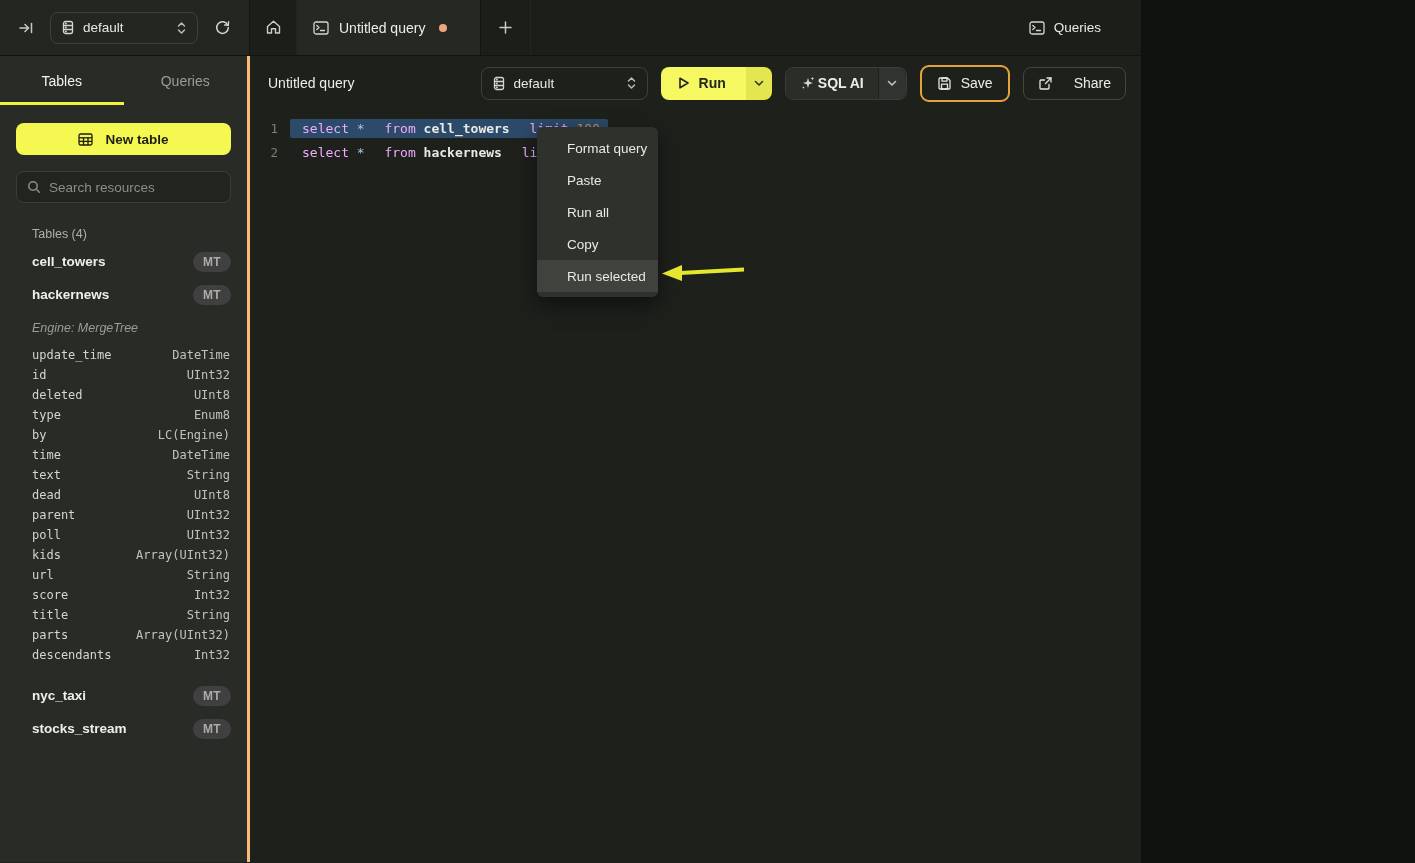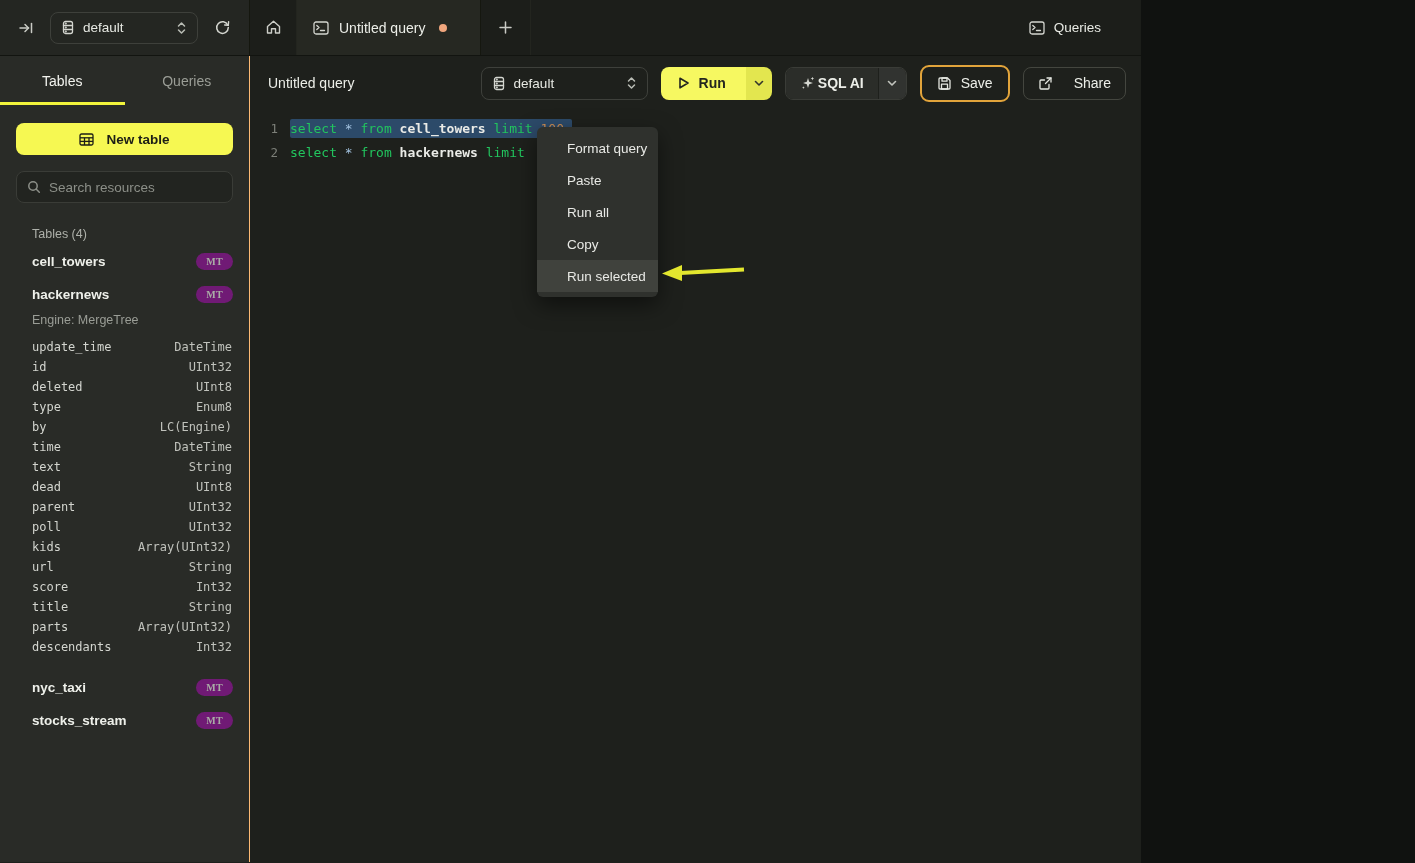--- a/index.html
+++ b/index.html
@@ -32,41 +32,41 @@
   .query-tab .t-title { font-size:14px; color:#eceee8; font-weight:500; white-space:nowrap; }
   .dot { width:8px; height:8px; border-radius:50%; margin-left:4px; }
   .plus-btn { width:50px; display:flex; align-items:center; justify-content:center; border-right:1px solid #23251f; cursor:pointer; color:#c9cbc5; }
   .topbar-right { display:flex; align-items:center; padding-right:40px; }
   .queries-btn { display:flex; align-items:center; gap:9px; background:none; border:none; color:#e9ebe5; font-size:13.5px; font-weight:500; cursor:pointer; font-family:inherit; }
 
   
   .body { display:flex; height:806px; }
 
   
-  .sidebar { width:250px; flex:0 0 250px; background:#292b27; border-right:1px solid #fdba74; display:flex; flex-direction:column; }
+  .sidebar { width:250px; flex:0 0 250px; background:#292b27; border-right:3px solid #fdba74; display:flex; flex-direction:column; }
   .sidebar-tabs { display:flex; height:49px; flex:0 0 49px; }
   .sidebar-tab { width:50%; display:flex; align-items:center; justify-content:center; font-size:14px; color:#9a9d96; cursor:pointer; position:relative; font-weight:500; }
   .sidebar-tab.active { color:#f2f3ee; }
   .sidebar-tab.active::after { content:""; position:absolute; left:0; right:0; bottom:0; height:3px; background:#f2f43c; }
   .sidebar-content { padding:18px 16px 0 16px; }
   .new-table-btn {
     width:100%; height:32px; border:none; border-radius:8px; background:#f6f852; color:#1c1e16;
     font-size:13.5px; font-weight:600; display:flex; align-items:center; justify-content:center; gap:12px; cursor:pointer; font-family:inherit;
   }
   .search-box {
     margin-top:16px; height:32px; background:#222420; border:1px solid #3a3c37; border-radius:8px;
     display:flex; align-items:center; gap:8px; padding:0 10px;
   }
   .search-box input { flex:1; background:transparent; border:none; outline:none; color:#3b82f6; font-size:13.5px; font-family:inherit; }
   .search-box input::placeholder { color:#8c8f88; }
   .section-label { margin:24px 0 4px 16px; font-size:12.5px; color:#aeb1aa; font-weight:500; }
   .table-row { display:flex; align-items:center; justify-content:space-between; height:33px; padding:0 0 0 16px; cursor:pointer; }
   .table-row .t-name { font-size:13.5px; font-weight:600; color:#eef0ea; }
-  .mt-badge { background:#701a75; color:#aaada6; font-size:10px; font-weight:700; border-radius:10px; padding:3px 10px; letter-spacing:.3px;font-family:Liberation Serif, serif; }
-  .engine-line { font-size:12.5px; color:#9a9d96; padding-left:16px; margin:2px 0 10px; }
+  .mt-badge { background:#404040; color:#aaada6; font-size:12px; font-weight:700; border-radius:10px; padding:3px 10px; letter-spacing:.3px; }
+  .engine-line { font-size:12.5px; color:#9a9d96; padding-left:16px; margin:10px 0 10px;font-style:italic; }
   .columns { padding:0 1px 0 16px; margin-bottom:14px; }
   .col-row { display:flex; justify-content:space-between; height:20px; align-items:center; font-family:"DejaVu Sans Mono", monospace; font-size:12px; }
   .col-row .c-name { color:#d3d5cf; }
   .col-row .c-type { color:#c0c2bc; }
 
   
   .main { flex:1; display:flex; flex-direction:column; background:#1e201c; }
   .main-header { height:54px; flex:0 0 54px; display:flex; align-items:center; padding:0 15px 0 18px; }
   .main-title { font-size:14px; font-weight:500; color:#eceee8; }
   .toolbar { margin-left:auto; display:flex; align-items:center; gap:13px; }
@@ -80,21 +80,21 @@
   .sqlai-caret { width:28px; background:#313330; border:none; border-left:1px solid #1e201c; display:flex; align-items:center; justify-content:center; color:#c2c4be; cursor:pointer; }
   .save-btn { height:37px; display:flex; align-items:center; gap:9px; padding:0 15px; background:transparent; border:2px solid #e2a43b; border-radius:9px; color:#eceee8; font-size:14px; font-weight:500; cursor:pointer; font-family:inherit; }
   .share-btn { height:33px; display:flex; align-items:center; gap:21px; padding:0 14px; background:transparent; border:1px solid #44463f; border-radius:8px; color:#eceee8; font-size:14px; font-weight:500; cursor:pointer; font-family:inherit; }
 
   
   .editor { padding-top:6px; font-family:"DejaVu Sans Mono", monospace; font-size:13px; }
   .code-line { display:flex; height:24px; align-items:center; }
   .gutter { width:28px; flex:0 0 28px; text-align:right; color:#7c7f78; margin-right:12px; font-size:12.5px; }
   .code { white-space:pre; }
   .selection { background:#2c4a69; border-radius:2px; padding:2px 8px 2px 0; }
-  .tok-kw { color:#22c55e; }
+  .tok-kw { color:#f0abfc;padding-left:12px; }
   .tok-star { color:#a3c3e0; }
   .tok-table { color:#e9eae6; font-weight:700; }
   .tok-num { color:#cf8e52; }
   .tok-plain { color:#d8dad4; }
 
   
   .context-menu {
     position:absolute; left:537px; top:127px; width:121px; background:#2f312d; border-radius:6px;
     padding:5px 0; box-shadow:0 8px 22px rgba(0,0,0,.5); z-index:10;
   }

